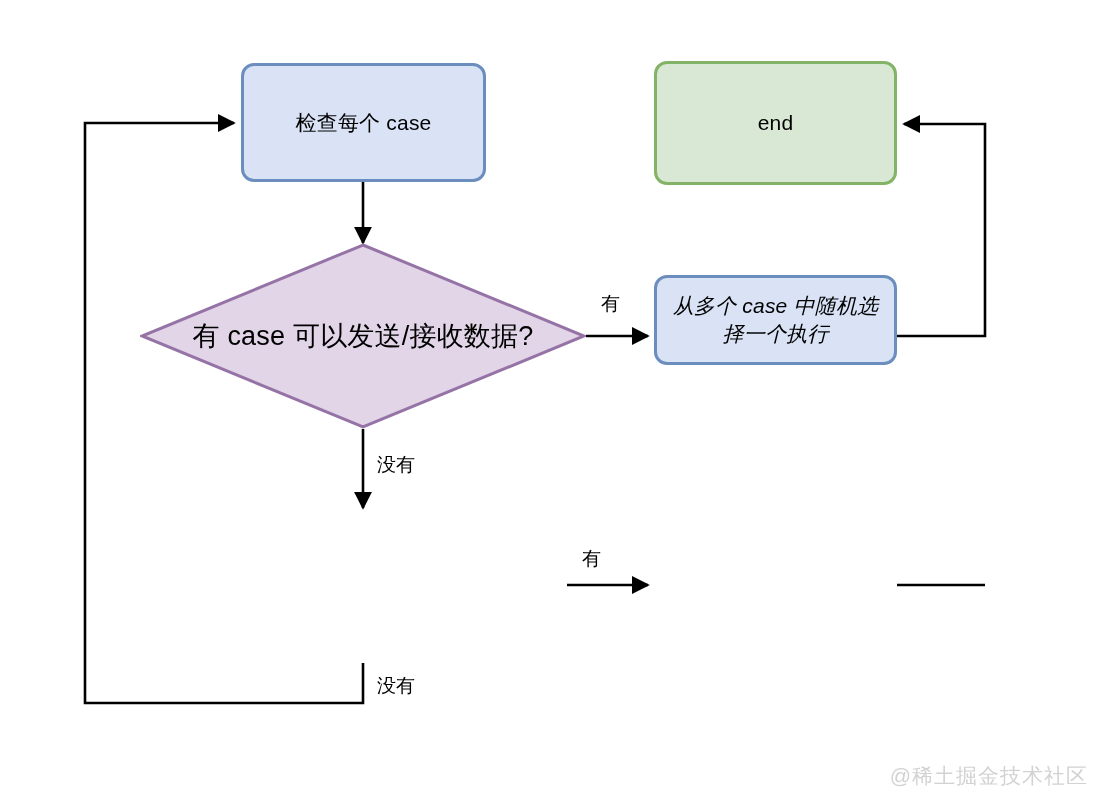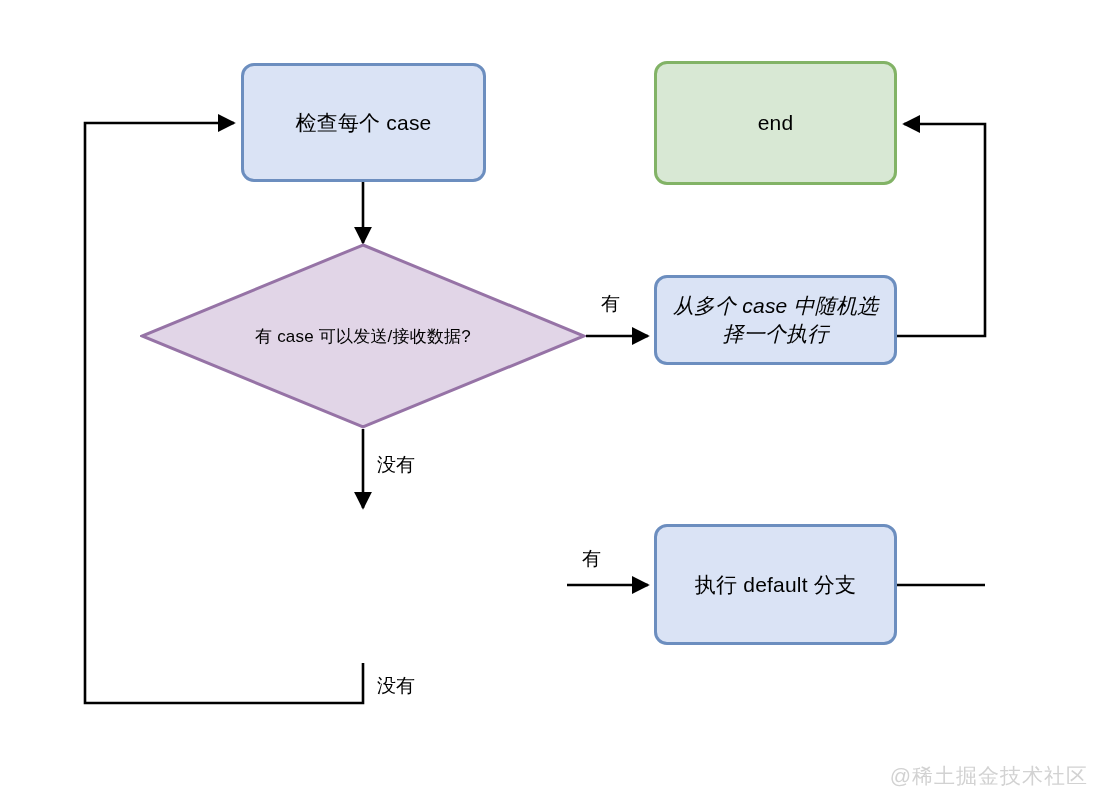--- a/index.html
+++ b/index.html
@@ -65,21 +65,21 @@
   }
   .diamond-text {
     position: absolute;
     left: 0;
     top: 0;
     width: 100%;
     height: 100%;
     display: flex;
     align-items: center;
     justify-content: center;
-    font-size: 17px;
+    font-size: 27px;
     color: #000000;
     letter-spacing: 0.2px;
     text-align: center;
   }
   .edge-label {
     position: absolute;
     font-size: 19px;
     color: #000000;
     z-index: 4;
     white-space: nowrap;
@@ -151,23 +151,20 @@
     </svg>
     <div class="diamond-text">有 case 可以发送/接收数据?</div>
   </div>
 
   <div class="node node-box box-blue" style="left:654px; top:275px; width:243px; height:90px;font-style:italic;">
     <span class="node-label">从多个 case 中随机选
 择一个执行</span>
   </div>
 
 
-  <div class="node node-box box-blue" style="left:654px; top:524px; width:243px; height:121px;">
-    <span class="node-label">执行 default 分支</span>
-  </div>
 
   <div class="edge-label" style="left:601px; top:291px;">有</div>
 
   <div class="edge-label" style="left:377px; top:452px;">没有</div>
 
   <div class="edge-label" style="left:582px; top:546px;">有</div>
 
   <div class="edge-label" style="left:377px; top:673px;">没有</div>
 
   <div class="watermark">@稀土掘金技术社区</div>

